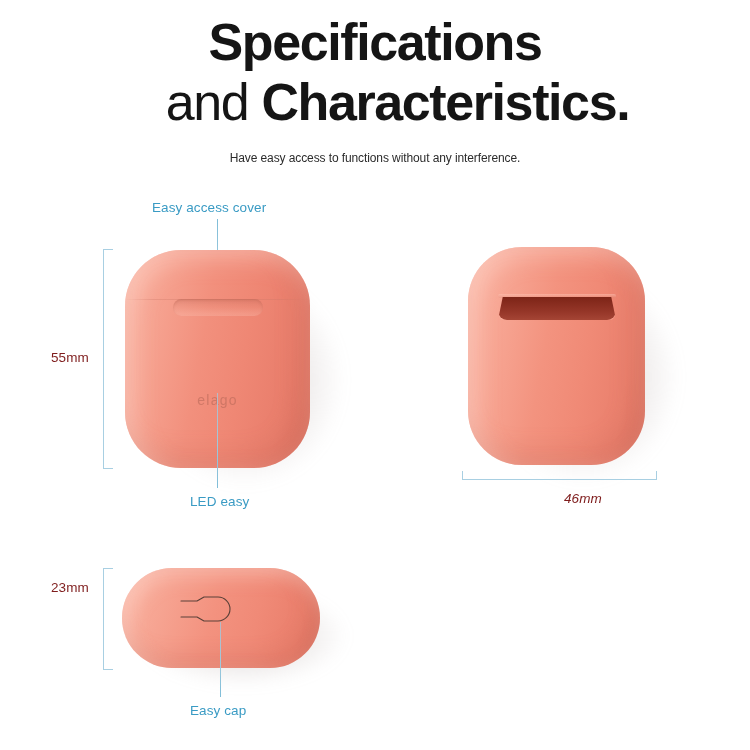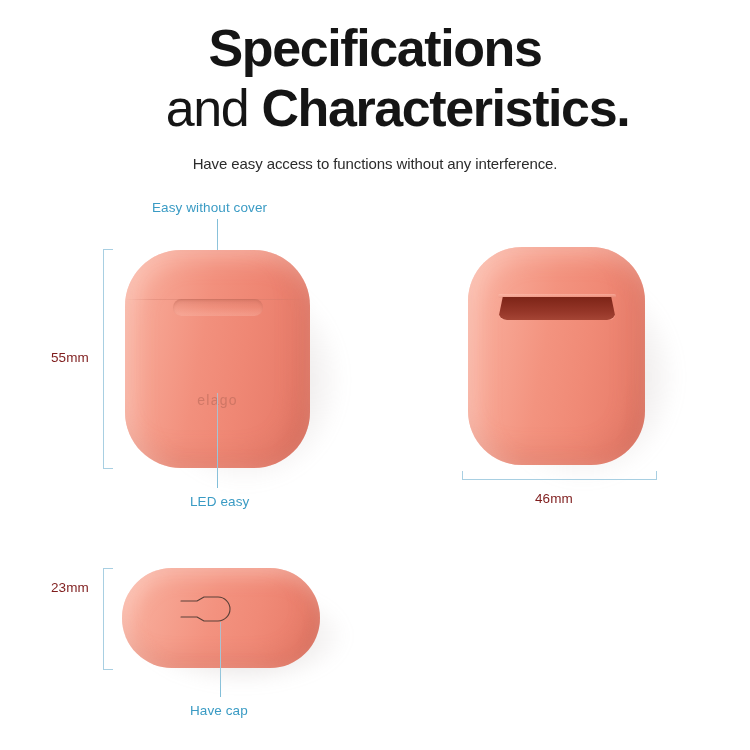--- a/index.html
+++ b/index.html
@@ -18,21 +18,21 @@
   
   #header {
     position: absolute;
     left: 0;
     top: 0;
     width: 750px;
     text-align: center;
   }
   #headline-1 {
     margin: 0;
-    padding-top: 18px;
+    padding-top: 12px;
     font-size: 52px;
     line-height: 60px;
     font-weight: bold;
     letter-spacing: -1.4px;
     color: #151515;
   }
   #headline-2 {
     margin: 0;
     font-size: 52px;
     line-height: 60px;
@@ -40,21 +40,21 @@
     color: #151515;
     font-weight: 300;
     padding-left: 45px;
   }
   #headline-2 .strong {
     font-weight: bold;
   }
   #subtitle {
     margin: 0;
     padding-top: 16px;
-    font-size: 15px;
+    font-size: 12px;
     line-height: 20px;
     color: #2b2b2b;
     letter-spacing: -0.1px;
   }
 
   
   .callout-label {
     position: absolute;
     font-size: 13.5px;
     line-height: 16px;
@@ -227,21 +227,21 @@
 </style>
 </head>
 <body>
 
 <div id="header">
   <h1 id="headline-1">Specifications</h1>
   <h1 id="headline-2"><span>and </span><span class="strong">Characteristics.</span></h1>
   <p id="subtitle">Have easy access to functions without any interference.</p>
 </div>
 
-<div id="callout-easy-opening" class="callout-label" style="left:152px; top:200px;">Easy without cover</div>
+<div id="callout-easy-opening" class="callout-label" style="left:152px; top:200px;">Easy access cover</div>
 <div class="leader-line" style="left:217px; top:219px; height:109px;"></div>
 
 <div id="view-front">
   <div class="case-shadow" style="left:22px; top:24px; width:196px; height:212px;"></div>
   <div id="case-front" class="case">
     <div class="case-body">
       <div class="lid-seam"></div>
       <div class="grip-slot"></div>
       <div class="brand">elago</div>
     </div>
@@ -258,30 +258,30 @@
   <div class="case-shadow" style="left:20px; top:24px; width:190px; height:212px;"></div>
   <div id="case-side" class="case">
     <div class="case-body">
       <div class="slot-lip"></div>
       <div class="open-slot"></div>
     </div>
   </div>
 </div>
 
 <div class="bracket-h" style="left:462px; top:471px; width:193px;"></div>
-<div id="dim-46mm" class="dim-label" style="left:535px; top:491px;">46mm</div>
+<div id="dim-46mm" class="dim-label" style="left:564px; top:491px;font-style:italic;">46mm</div>
 
 <div id="view-bottom">
   <div class="case-shadow" style="left:18px; top:18px; width:206px; height:100px;"></div>
   <div id="case-bottom" class="case">
     <div class="case-body">
       <svg id="dust-cap-shape" viewBox="0 0 52 26">
         <path d="M 1 5 L 17 5 L 24 1 L 38 1 A 12 12 0 0 1 38 25 L 24 25 L 17 21 L 1 21" fill="none" stroke="#5a4038" stroke-width="1.1" stroke-linecap="round" stroke-linejoin="round"></path>
       </svg>
     </div>
   </div>
 </div>
 
 <div class="leader-line up" style="left:220px; top:622px; height:75px;"></div>
-<div id="callout-dust-cap" class="callout-label" style="left:190px; top:703px;">Have cap</div>
+<div id="callout-dust-cap" class="callout-label" style="left:190px; top:703px;">Easy cap</div>
 
 <div class="bracket-v" style="left:103px; top:568px; height:100px;"></div>
 <div id="dim-23mm" class="dim-label" style="left:51px; top:580px;">23mm</div>
 
 </body></html>

